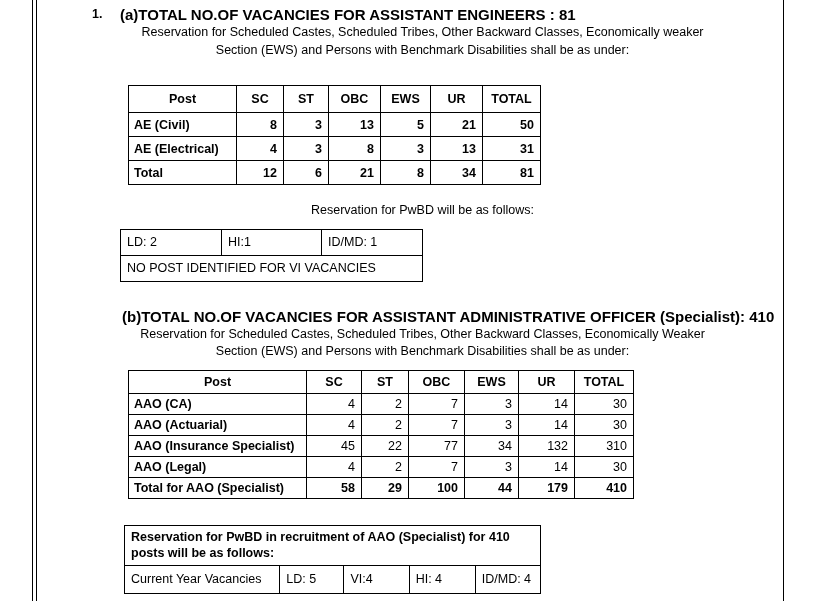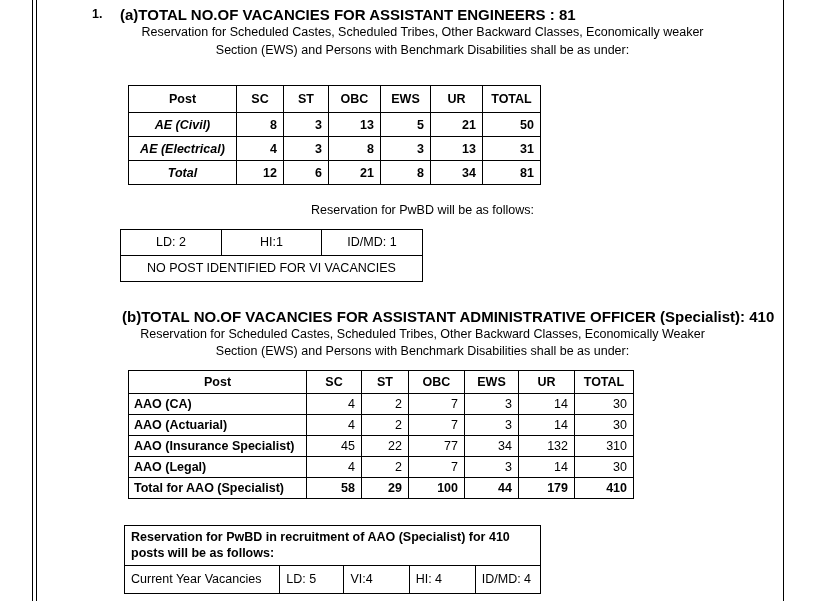--- a/index.html
+++ b/index.html
@@ -90,38 +90,37 @@
   
   .tbl-ae {
     margin-left: 8px;
     width: 382px;
   }
   .tbl-ae th {
     text-align: center;
     height: 22px;
   }
   .tbl-ae td.post {
-    text-align: center;
+    text-align: left;
     height: 19px;
-    font-style: italic;
   }
   .tbl-ae td.num {
     text-align: right;
     padding-right: 6px;
     height: 19px;
   }
 
   
   .tbl-pwbd-ae {
     margin-left: 0px;
     width: 302px;
   }
   .tbl-pwbd-ae td {
     font-weight: normal;
-    text-align: center;
+    text-align: left;
     height: 21px;
     padding: 2px 6px;
   }
 
   
   .tbl-aao {
     margin-left: 8px;
     width: 506px;
   }
   .tbl-aao th {

